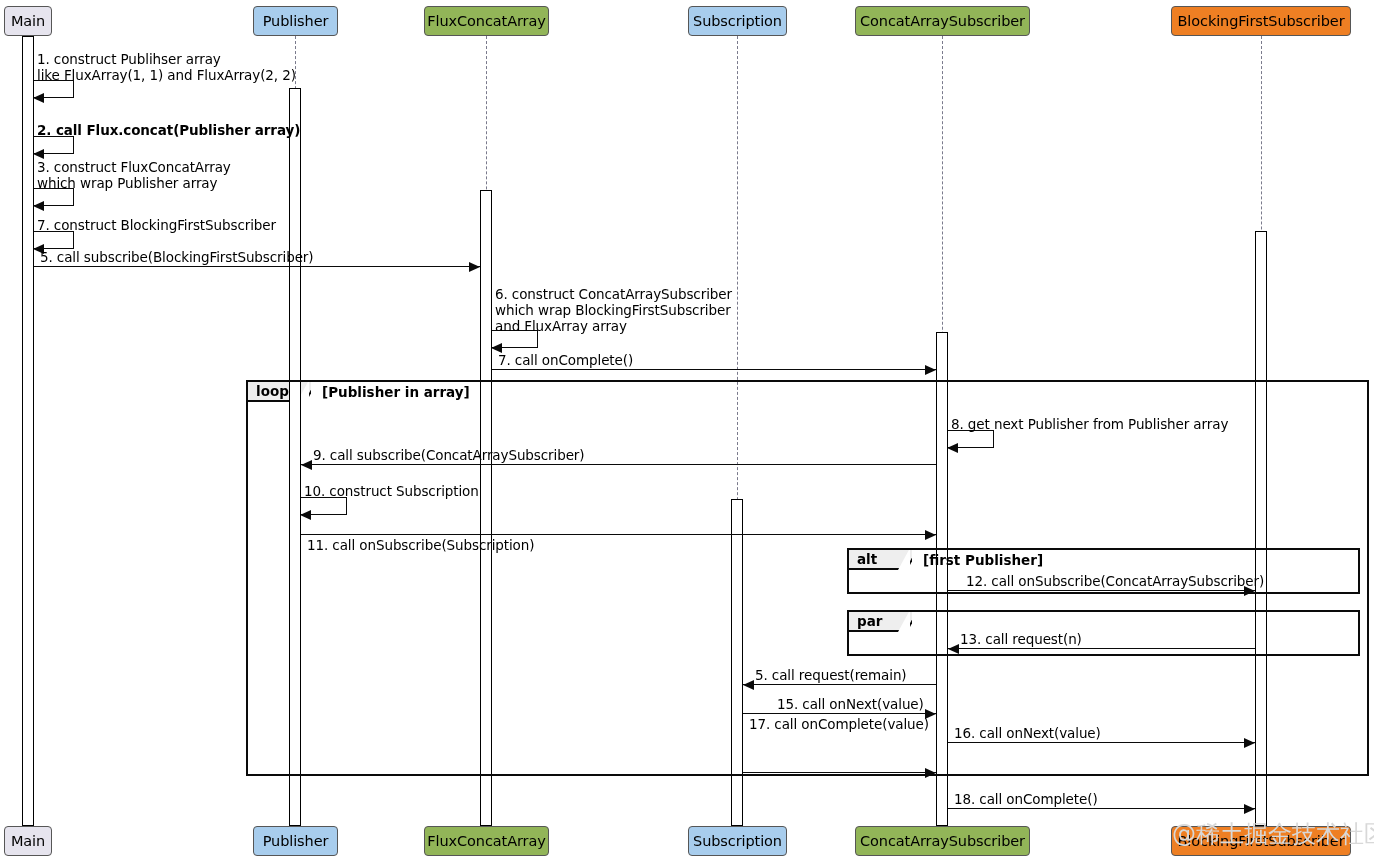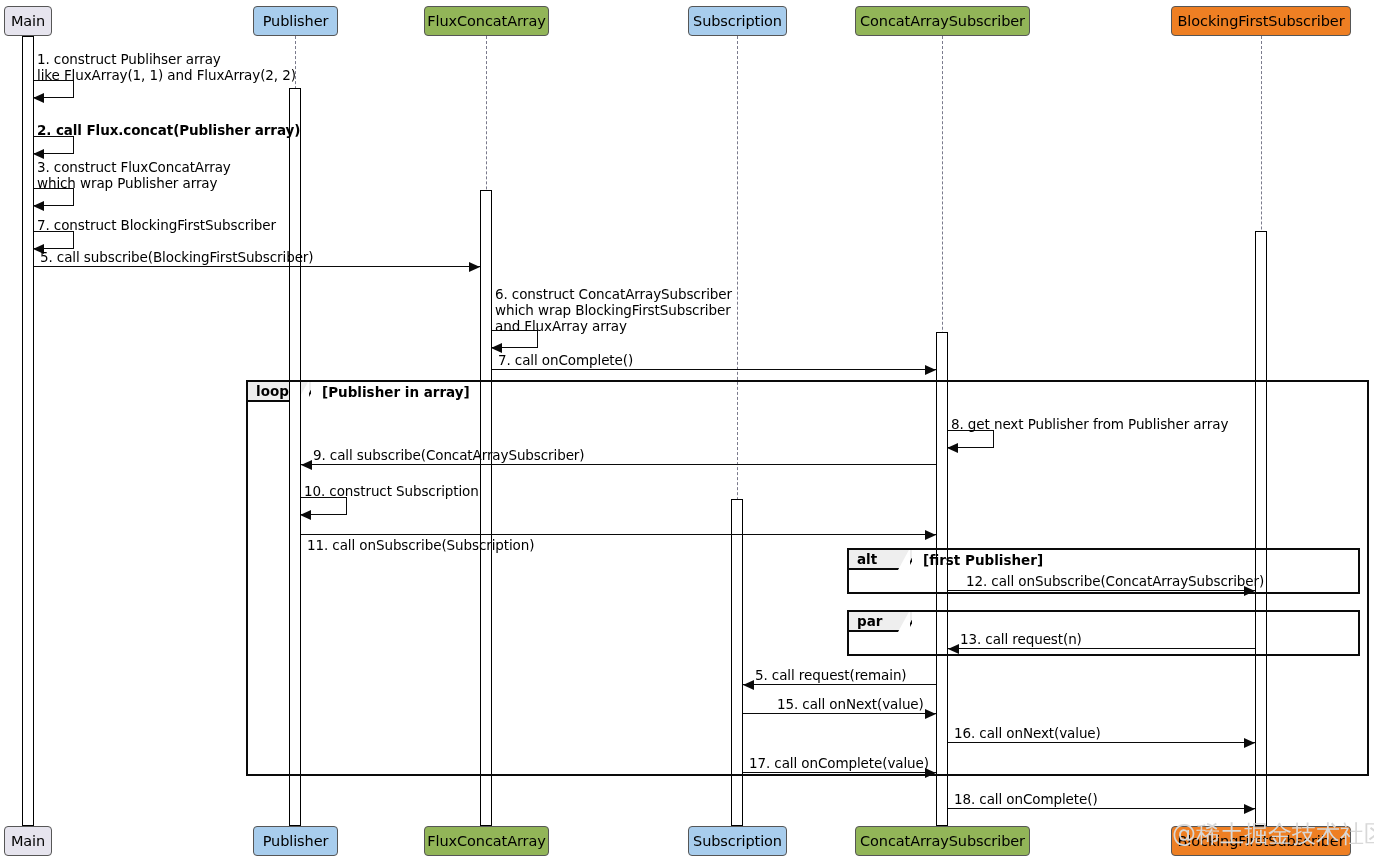--- a/index.html
+++ b/index.html
@@ -263,21 +263,21 @@
       <div class="arrowhead arrow-left" style="top: 680px; left: 743px;"></div>
       <div class="msg-text" style="top: 667px; left: 755px; white-space: nowrap;">5. call request(remain)</div>
       <div class="msg-line" style="left: 743px; top: 713px; width: 193px;"></div>
       <div class="arrowhead arrow-right" style="top: 709px; left: 925px;"></div>
       <div class="msg-text" style="top: 696px; left: 749px; margin-left: 28px;">15. call onNext(value)</div>
       <div class="msg-line" style="left: 948px; top: 742px; width: 307px;"></div>
       <div class="arrowhead arrow-right" style="top: 738px; left: 1244px;"></div>
       <div class="msg-text" style="top: 725px; left: 954px;">16. call onNext(value)</div>
       <div class="msg-line" style="left: 743px; top: 772px; width: 193px;"></div>
       <div class="arrowhead arrow-right" style="top: 768px; left: 925px;"></div>
-      <div class="msg-text" style="top: 755px; left: 749px;">17. call onComplete(value)</div>
+      <div class="msg-text" style="top: 716px; left: 749px;">17. call onComplete(value)</div>
       <div class="msg-line" style="left: 948px; top: 808px; width: 307px;"></div>
       <div class="arrowhead arrow-right" style="top: 804px; left: 1244px;"></div>
       <div class="msg-text" style="top: 791px; left: 954px;">18. call onComplete()</div>
     </div>
 
   <div id="participants-bottom">
       <div class="participant" style="left: 4px; top: 826px; width: 48px; height: 30px; background: rgb(230, 228, 238);">
         <span>Main</span>
       </div>
       <div class="participant" style="left: 253px; top: 826px; width: 85px; height: 30px; background: rgb(168, 205, 237);">

